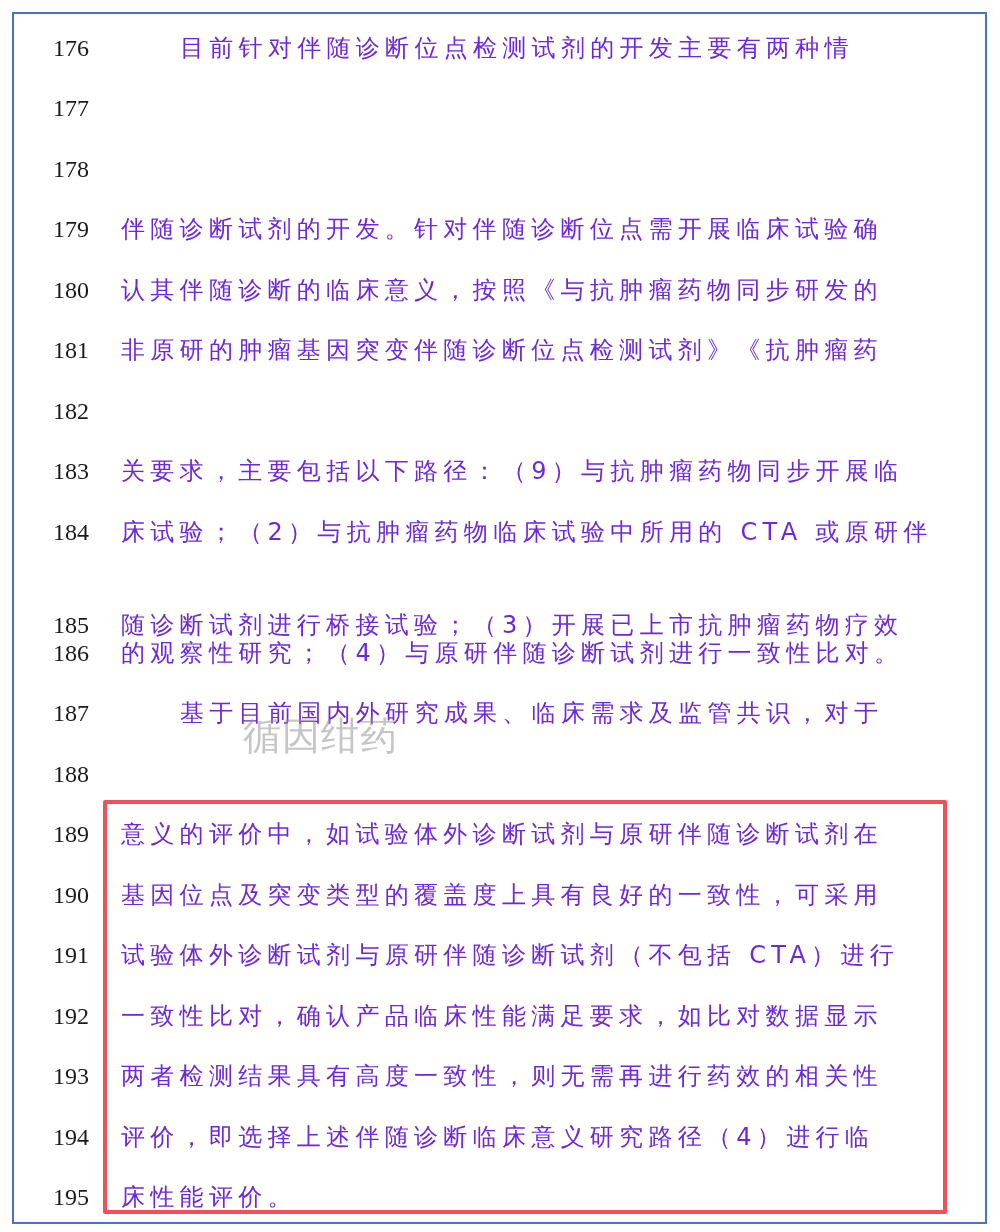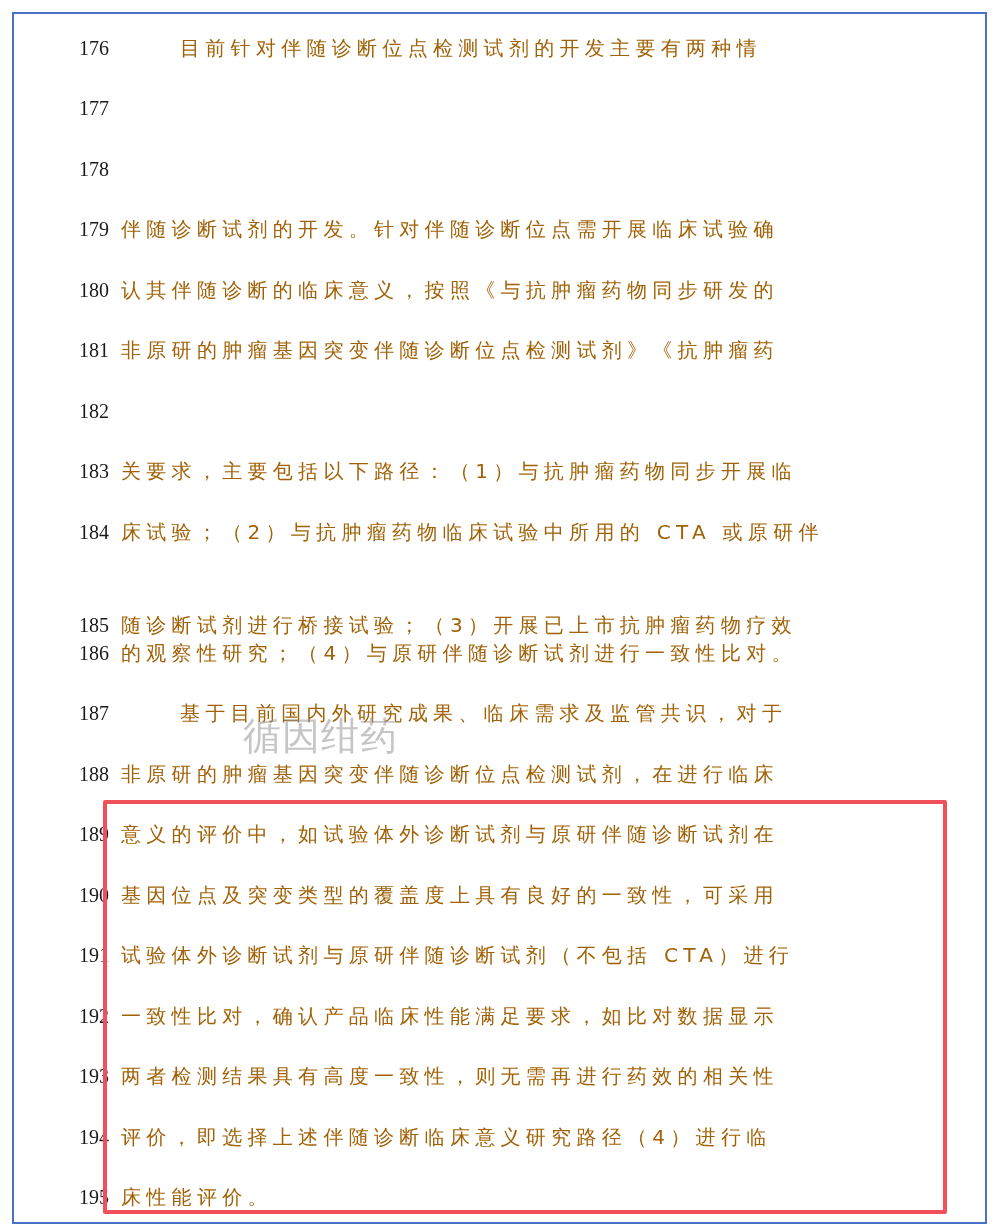--- a/index.html
+++ b/index.html
@@ -28,34 +28,33 @@
       position: absolute;
       left: 0;
       height: 60px;
       width: 1000px;
     }
     .line-number {
       position: absolute;
       left: 53px;
       width: 40px;
       font-family: "Liberation Serif", "DejaVu Serif", serif;
-      font-size: 20px;
+      font-size: 24px;
       color: #1a1a1a;
       line-height: 60px;
       top: 0;
-      margin-left: 26px;
     }
     .line-text {
       position: absolute;
       left: 121px;
       width: 805px;
       font-family: "DejaVu Sans", "Liberation Sans", sans-serif;
-      font-size: 20px;
+      font-size: 24px;
       letter-spacing: 5.3px;
-      color: #a16207;
+      color: #6d28d9;
       line-height: 60px;
       white-space: nowrap;
       top: 0;
     }
     .line-text.indent {
       left: 180px;
     }
     .highlight-box {
       position: absolute;
       left: 103px;
@@ -105,41 +104,40 @@
   </div>
   <div class="line" style="top:320px">
     <span class="line-number">181</span>
     <span class="line-text">非原研的肿瘤基因突变伴随诊断位点检测试剂》《抗肿瘤药</span>
   </div>
   <div class="line" style="top:381px">
     <span class="line-number">182</span>
   </div>
   <div class="line" style="top:441px">
     <span class="line-number">183</span>
-    <span class="line-text">关要求，主要包括以下路径：（1）与抗肿瘤药物同步开展临</span>
+    <span class="line-text">关要求，主要包括以下路径：（9）与抗肿瘤药物同步开展临</span>
   </div>
   <div class="line" style="top:502px">
     <span class="line-number">184</span>
     <span class="line-text">床试验；（2）与抗肿瘤药物临床试验中所用的 CTA 或原研伴</span>
   </div>
   <div class="line" style="top:595px">
     <span class="line-number">185</span>
     <span class="line-text">随诊断试剂进行桥接试验；（3）开展已上市抗肿瘤药物疗效</span>
   </div>
   <div class="line" style="top:623px">
     <span class="line-number">186</span>
     <span class="line-text">的观察性研究；（4）与原研伴随诊断试剂进行一致性比对。</span>
   </div>
   <div class="line" style="top:683px">
     <span class="line-number">187</span>
     <span class="line-text indent">基于目前国内外研究成果、临床需求及监管共识，对于</span>
   </div>
   <div class="line" style="top:744px">
     <span class="line-number">188</span>
-    <span class="line-text">非原研的肿瘤基因突变伴随诊断位点检测试剂，在进行临床</span>
   </div>
   <div class="line" style="top:804px">
     <span class="line-number">189</span>
     <span class="line-text">意义的评价中，如试验体外诊断试剂与原研伴随诊断试剂在</span>
   </div>
   <div class="line" style="top:865px">
     <span class="line-number">190</span>
     <span class="line-text">基因位点及突变类型的覆盖度上具有良好的一致性，可采用</span>
   </div>
   <div class="line" style="top:925px">

